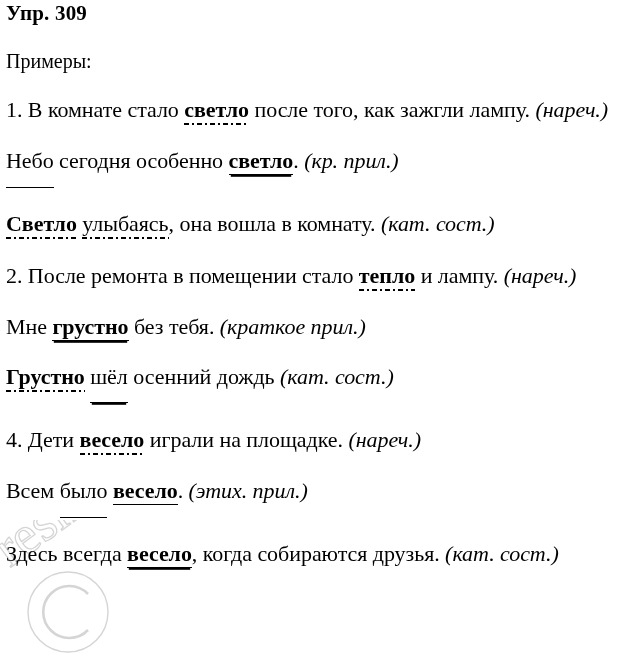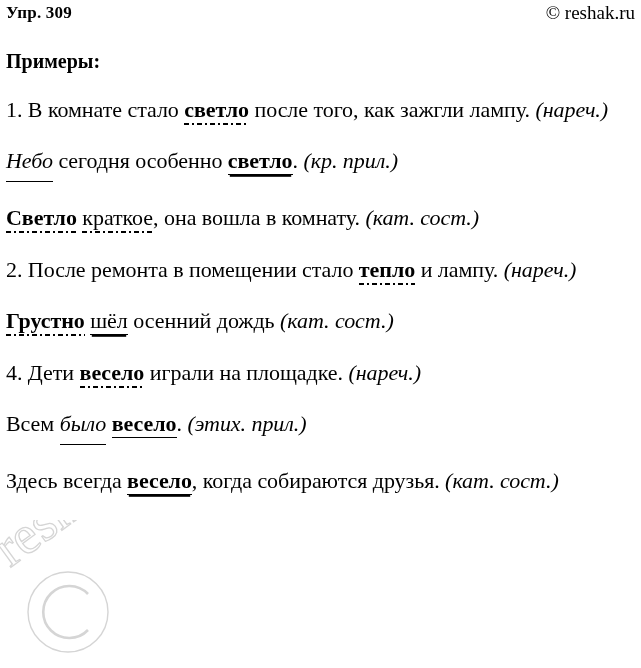--- a/index.html
+++ b/index.html
@@ -42,37 +42,37 @@
   
   .header {
     position: relative;
     height: 30px;
   }
   .title {
     position: absolute;
     left: 2px;
     top: 0;
     font-weight: bold;
-    font-size: 17px;
+    font-size: 21px;
     line-height: 26px;
     letter-spacing: 0.2px;
   }
   .copyright {
     position: absolute;
     right: 2px;
     top: 0;
     font-size: 19px;
     line-height: 26px;
     white-space: nowrap;
   }
   .copy-mark { font-size: 19px; }
 
   
   .section-label {
-    font-weight: bold;
+    font-weight: normal;
     font-size: 20px;
     line-height: 24px;
     margin: 19px 0 8px 2px;
   }
 
   .examples {
     margin: 0;
     padding: 0;
     list-style: none;
   }
@@ -124,28 +124,27 @@
   
   .u-double {
     font-weight: bold;
     border-bottom: 1.8px solid #000;
     box-shadow: 0 3.6px 0 -1.8px #000;
     padding-bottom: 1px;
   }
   .u-double-plain {
     border-bottom: 1.8px solid #000;
     box-shadow: 0 3.6px 0 -1.8px #000;
-    padding-bottom: 1px;
+    padding-bottom: 13px;
   }
 
   
   .u-single {
     border-bottom: 1.8px solid #000;
-    padding-bottom: 8px;
-    font-style: italic;
+    padding-bottom: 14px;
   }
   .u-single-bold {
     font-weight: bold;
     border-bottom: 1.8px solid #000;
     padding-bottom: 1px;
   }
 </style>
 </head>
 <body>
 
@@ -156,38 +155,38 @@
       <path d="M88 74 a26 26 0 1 0 0 36" stroke-width="2.6"></path>
     </g>
     <text x="10" y="48" font-family="'Liberation Serif', serif" font-size="54" fill="none" stroke="#d5d5d5" stroke-width="1.3" transform="rotate(-36 10 48)">reshak.ru</text>
   </svg>
 </div>
 
 <div class="page">
 
   <div class="header">
     <div class="title">Упр. 309</div>
-    <div class="copyright"><span class="copy-mark">©</span>&nbsp;<span>reshak.ru</span></div>
   </div>
 
   <div class="section-label">Примеры:</div>
 
   <div class="examples">
 
     <div class="line gap-big"><span>1.</span> <span>В комнате стало</span> <span class="u-word u-dashdot">светло</span> <span>после того, как зажгли лампу.</span> <span class="tag">(нареч.)</span></div>
 
     <div class="line gap-mid"><span class="u-word u-single">Небо</span> <span>сегодня особенно</span> <span class="u-word u-double">светло</span><span>.</span> <span class="tag">(кр. прил.)</span></div>
 
-    <div class="line gap-mid"><span class="u-word u-dashdot">Светло</span> <span class="u-word u-dashdot-plain">краткое</span><span>, она вошла в комнату.</span> <span class="tag">(кат. сост.)</span></div>
+    <div class="line gap-mid"><span class="u-word u-dashdot">Светло</span> <span class="u-word u-dashdot-plain">улыбаясь</span><span>, она вошла в комнату.</span> <span class="tag">(кат. сост.)</span></div>
 
     <div class="line gap-big"><span>2.</span> <span>После ремонта в помещении стало</span> <span class="u-word u-dashdot">тепло</span> <span>и лампу.</span> <span class="tag">(нареч.)</span></div>
 
 
 
 
+    <div class="line gap-mid"><span>Мне</span> <span class="u-word u-double">грустно</span> <span>без тебя.</span> <span class="tag">(краткое прил.)</span></div>
 
     <div class="line gap-mid"><span class="u-word u-dashdot">Грустно</span> <span class="u-word u-double-plain">шёл</span> <span>осенний дождь</span> <span class="tag">(кат. сост.)</span></div>
 
     <div class="line gap-big"><span>4.</span> <span>Дети</span> <span class="u-word u-dashdot">весело</span> <span>играли на площадке.</span> <span class="tag">(нареч.)</span></div>
 
     <div class="line gap-mid"><span>Всем</span> <span class="u-word u-single">было</span> <span class="u-word u-single-bold">весело</span><span>.</span> <span class="tag">(этих. прил.)</span></div>
 
     <div class="line gap-mid"><span>Здесь всегда</span> <span class="u-word u-double">весело</span><span>, когда собираются друзья.</span> <span class="tag">(кат. сост.)</span></div>
 
   </div>

